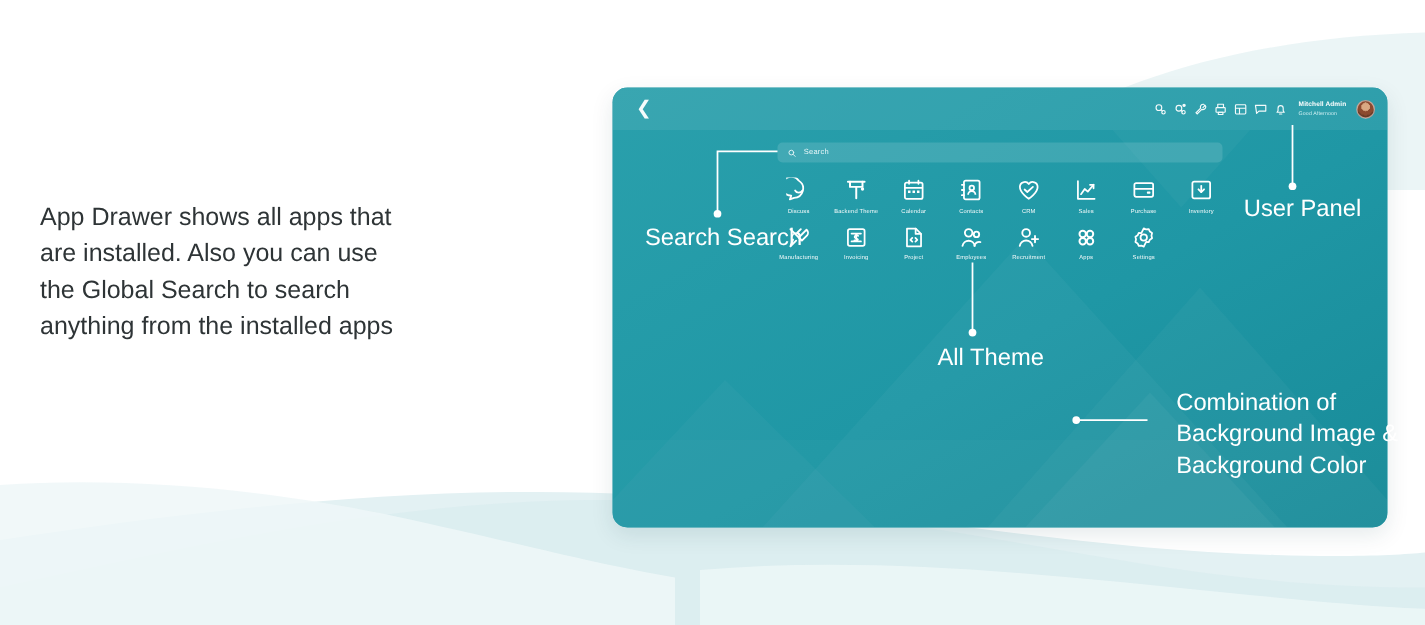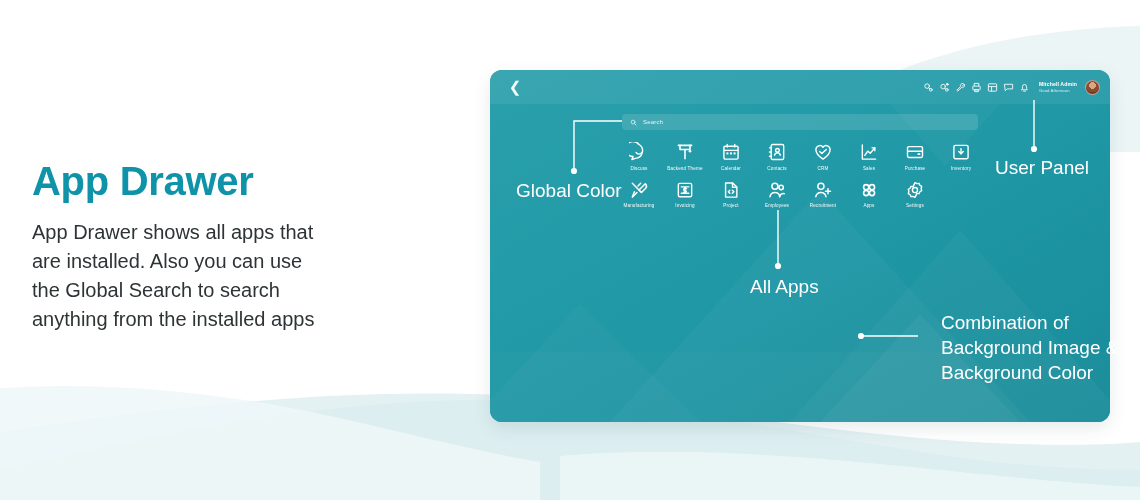--- a/index.html
+++ b/index.html
@@ -90,21 +90,20 @@
 <svg id="bg-waves" viewBox="0 0 1140 500">
   <path d="M1140,0 L1140,120 C1020,118 900,96 820,60 C760,32 700,8 640,0 Z" fill="#eaf5f6" opacity="0"></path>
   <path d="M1140,26 C1000,30 900,62 830,104 C770,140 720,150 660,152 L1140,152 Z" fill="#e9f4f5" opacity=".9"></path>
   <path d="M0,432 C160,408 340,386 520,396 C700,406 860,440 1020,444 C1080,446 1120,444 1140,442 L1140,500 L0,500 Z" fill="#e3f1f3"></path>
   <path d="M0,470 C140,440 300,402 470,400 C640,398 780,430 920,452 C1010,466 1080,470 1140,470 L1140,500 L0,500 Z" fill="#d9ecef" opacity=".75"></path>
   <path d="M0,388 C120,380 240,396 330,416 C420,436 480,452 540,462 L540,500 L0,500 Z" fill="#eef7f8" opacity=".85"></path>
   <path d="M560,456 C700,444 840,460 980,474 C1060,482 1110,486 1140,487 L1140,500 L560,500 Z" fill="#eef7f8" opacity=".8"></path>
 </svg>
 
 <div id="left-copy">
-  <h1 id="headline">App Drawer</h1>
   <p id="body-copy">App Drawer shows all apps that
 are installed. Also you can use
 the Global Search to search
 anything from the installed apps</p>
 </div>
 
 <div id="drawer-panel">
 
   <svg id="panel-bgart" viewBox="0 0 620 352">
     <defs>
@@ -330,18 +329,18 @@
   <path d="M778 210 L778 265" stroke="#ffffff" stroke-width="1.4" fill="none"></path>
   <circle cx="778" cy="266" r="3.1" fill="#ffffff"></circle>
 
   <path d="M1034 100 L1034 148" stroke="#ffffff" stroke-width="1.4" fill="none"></path>
   <circle cx="1034" cy="149" r="3.1" fill="#ffffff"></circle>
 
   <path d="M862 336 L918 336" stroke="#ffffff" stroke-width="1.4" fill="none"></path>
   <circle cx="861" cy="336" r="3.1" fill="#ffffff"></circle>
 </svg>
 
-<div class="anno-text" id="anno-global-search">Global Color</div>
-<div class="anno-text" id="anno-all-apps">All Apps</div>
+<div class="anno-text" id="anno-global-search">Search Search</div>
+<div class="anno-text" id="anno-all-apps">All Theme</div>
 <div class="anno-text" id="anno-user-panel">User Panel</div>
 <div class="anno-text" id="anno-bg">Combination of
 Background Image &amp;
 Background Color</div>
 
 </body></html>

